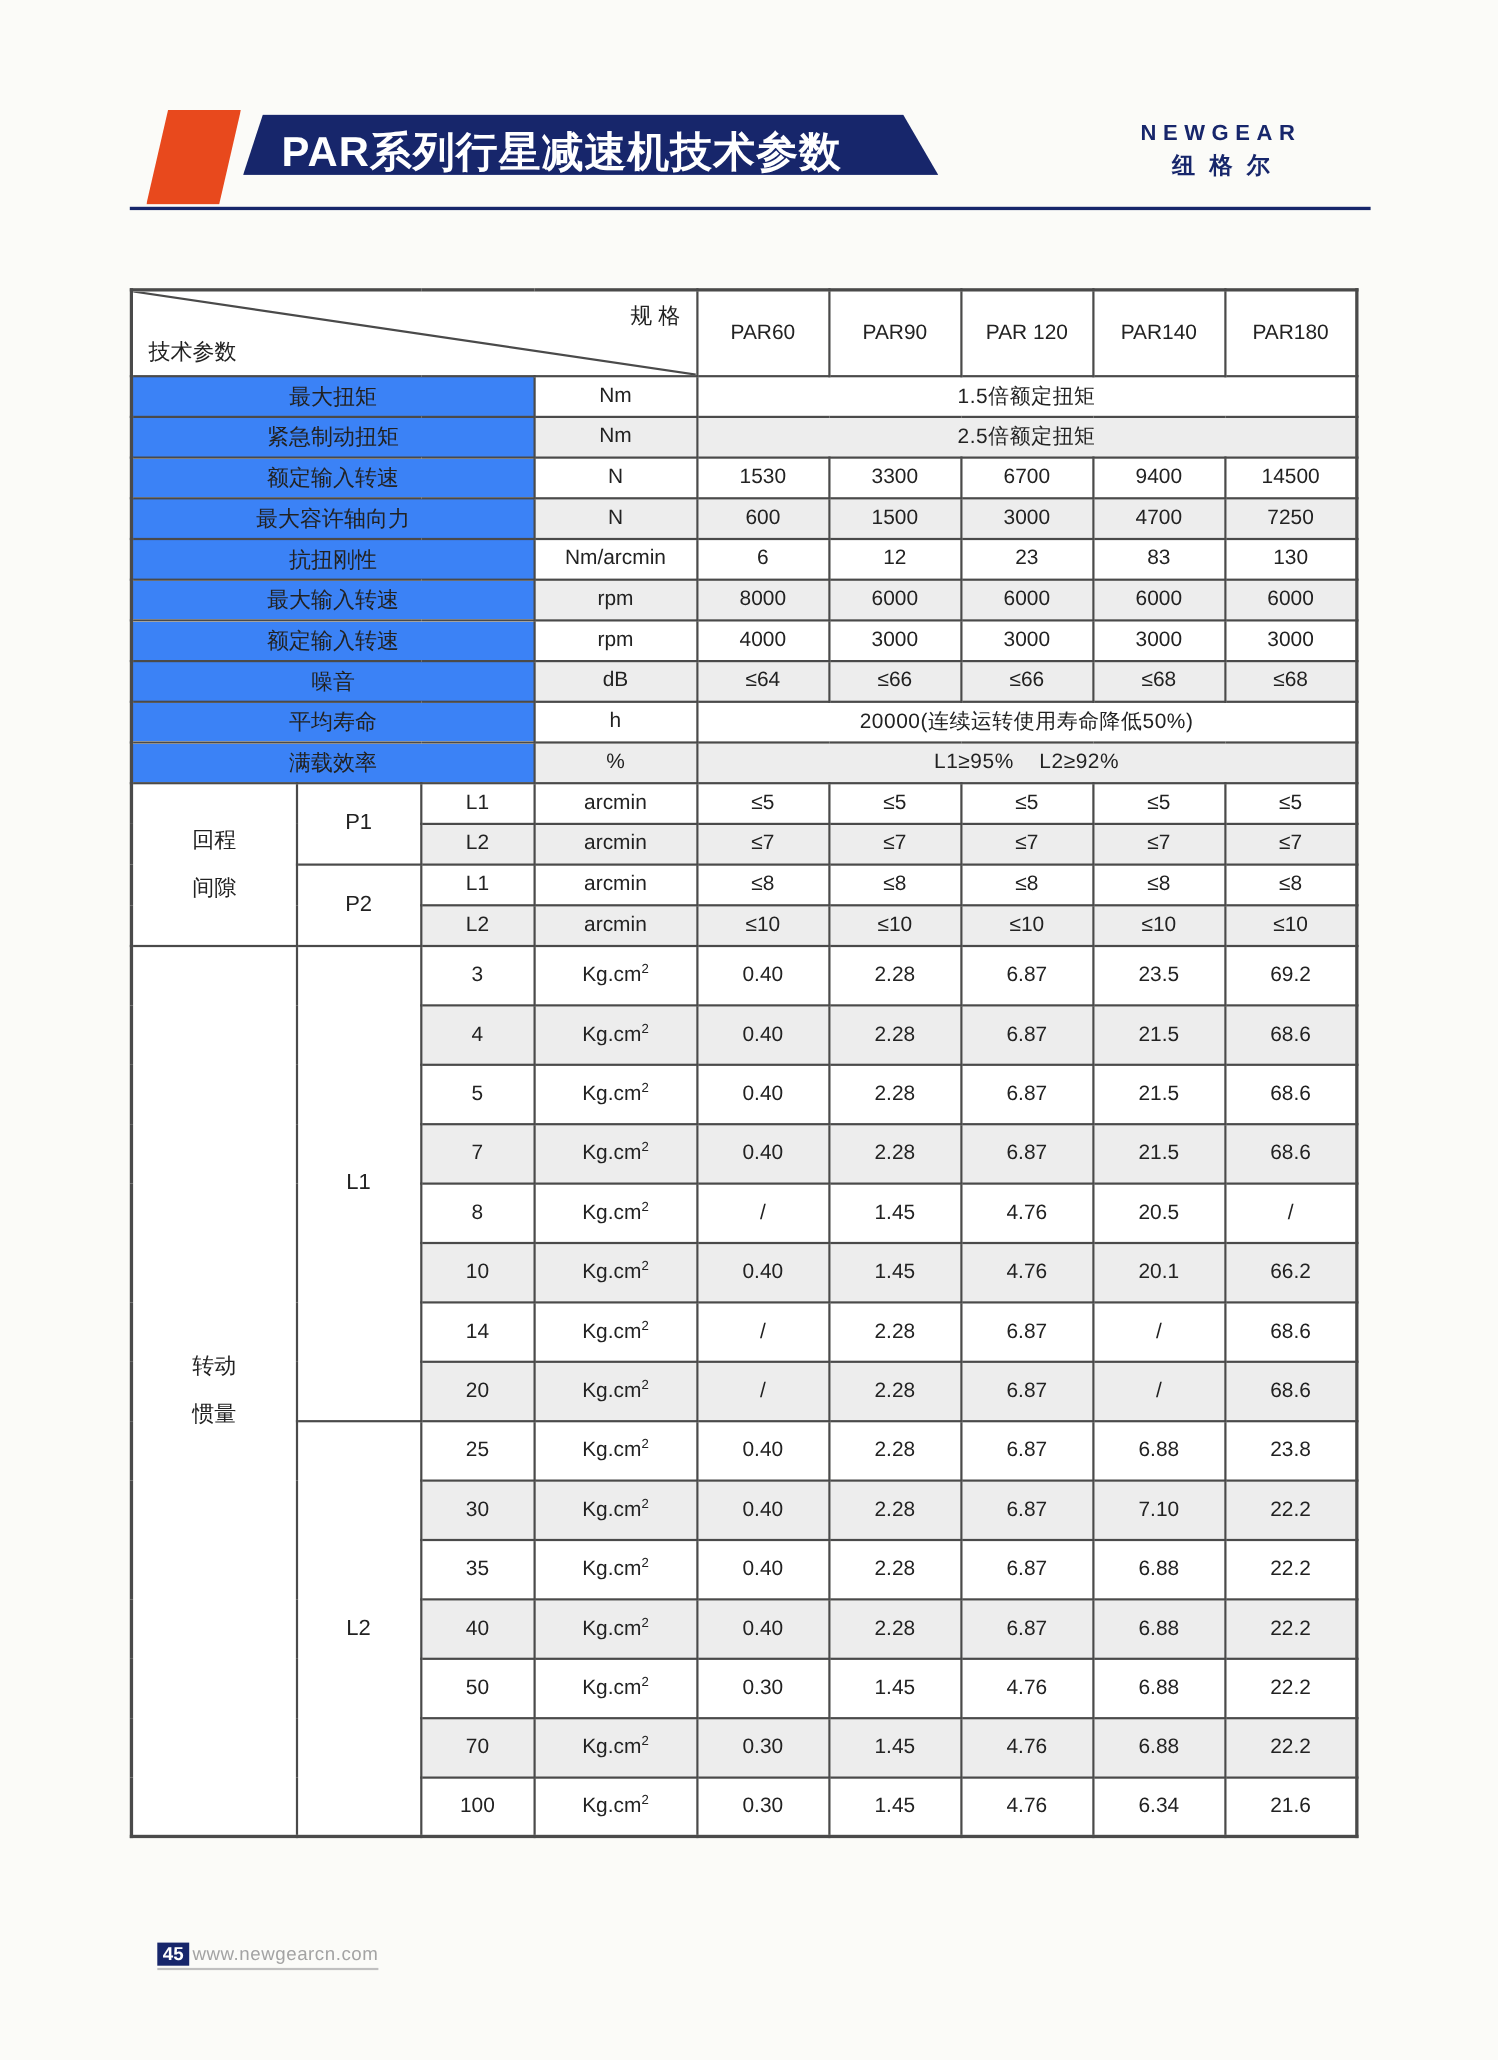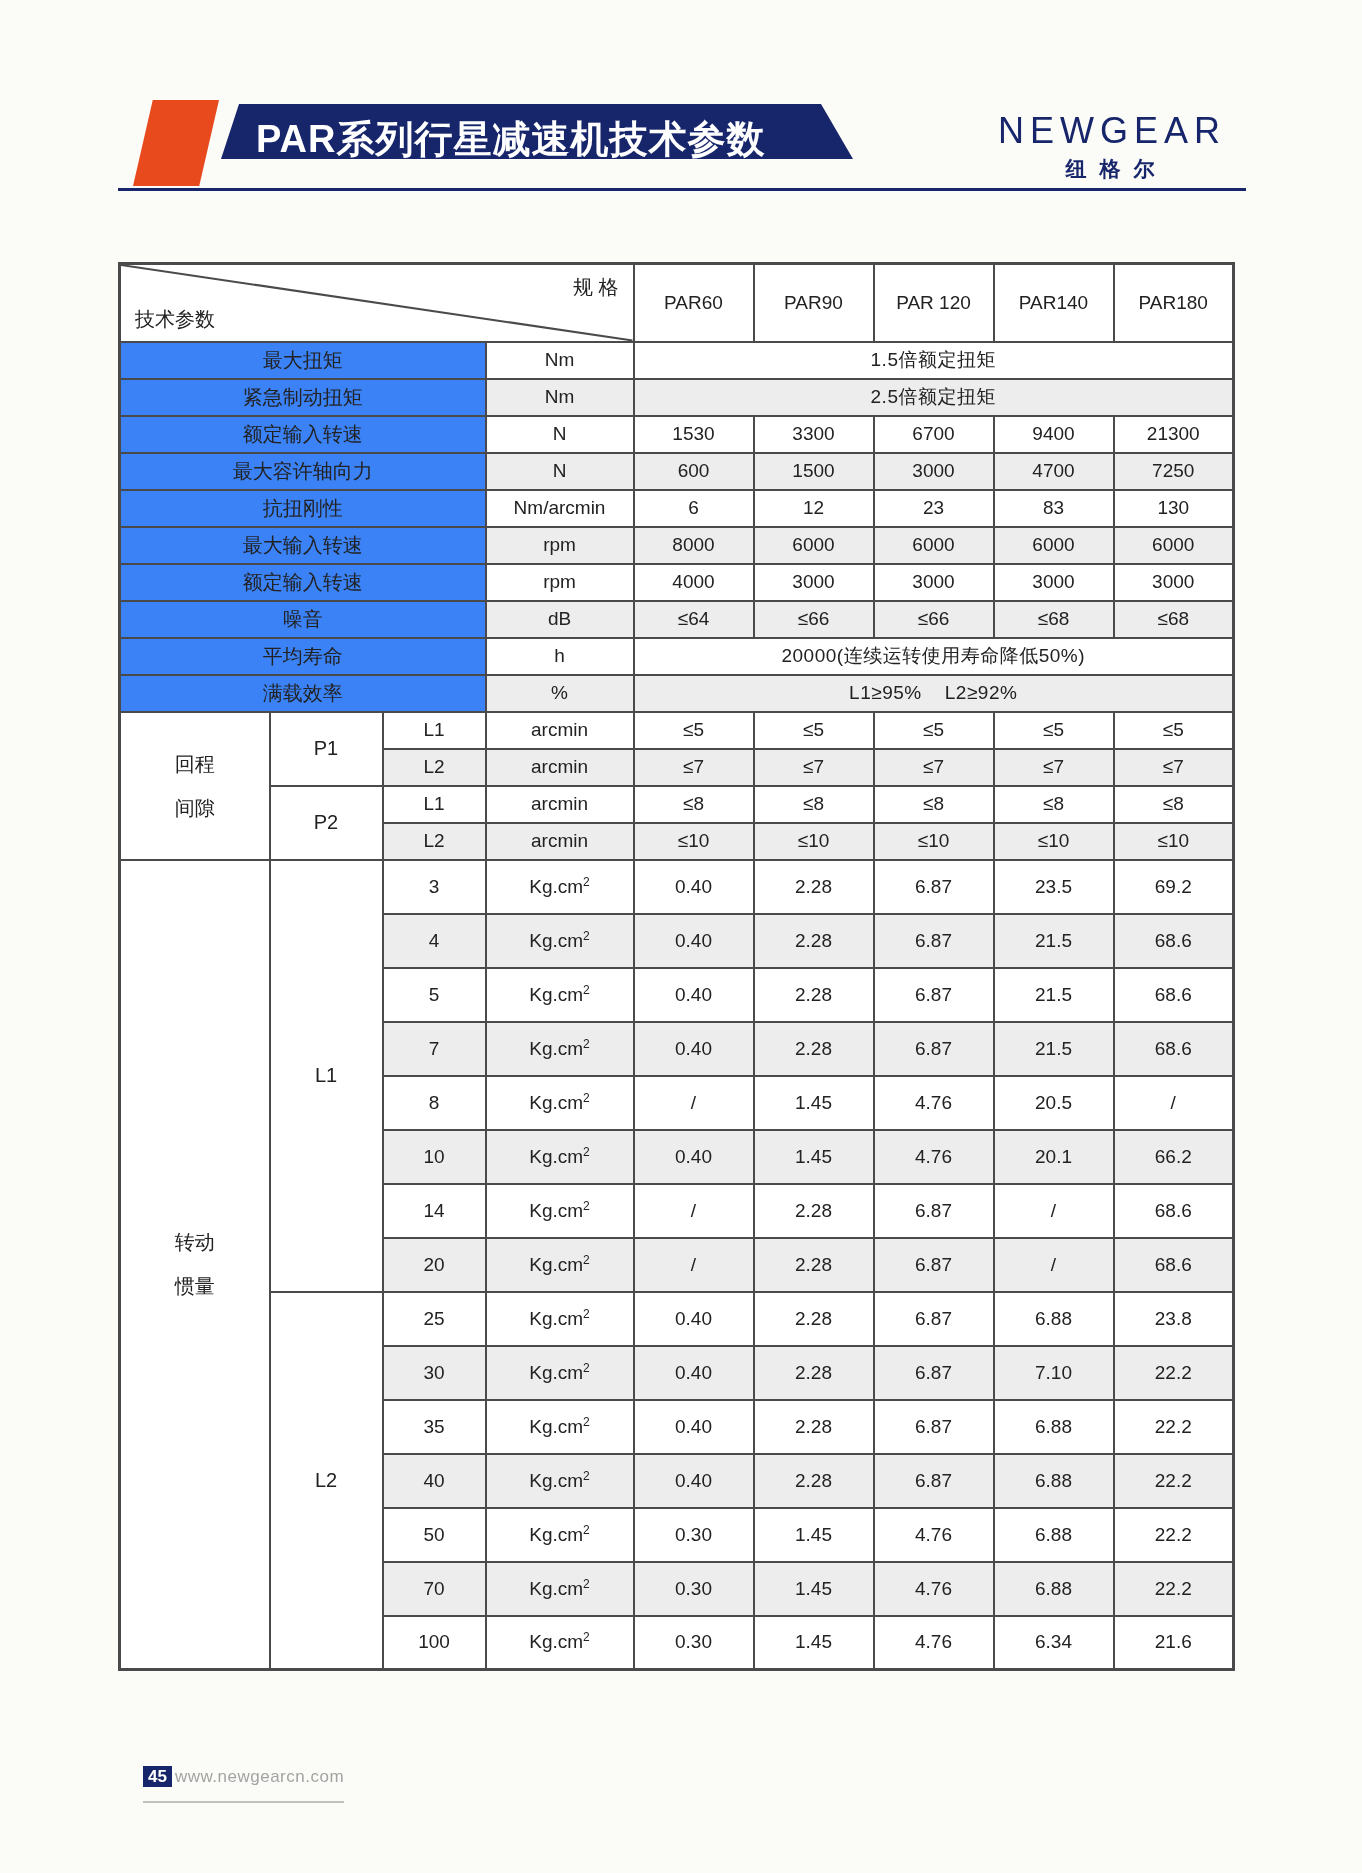--- a/index.html
+++ b/index.html
@@ -13,21 +13,21 @@
 
   
   .orange-shape{position:absolute;left:133px;top:100px;width:86px;height:86px;
     background:var(--orange);clip-path:polygon(23% 0,100% 0,77% 100%,0 100%);}
   .banner{position:absolute;left:220px;top:104px;width:635px;height:55px;
     background:var(--navy);clip-path:polygon(19px 0,601px 0,633px 100%,1px 100%);
     color:#fff;font-size:38px;font-weight:bold;line-height:71px;
     padding-left:36px;box-sizing:border-box;letter-spacing:1px;white-space:nowrap;}
   .header-line{position:absolute;left:118px;top:188px;width:1128px;height:3px;background:var(--navy);}
   .logo{position:absolute;left:998px;top:110px;width:224px;text-align:center;color:var(--navy);}
-  .logo-en{font-size:36px;font-weight:400;letter-spacing:6px;white-space:nowrap;}
+  .logo-en{font-size:20px;font-weight:700;letter-spacing:6px;white-space:nowrap;}
   .logo-cn{font-size:21px;font-weight:900;letter-spacing:13px;text-indent:13px;margin-top:3px;white-space:nowrap;}
 
   
   table.spec{position:absolute;left:118px;top:262px;width:1114px;
     border-collapse:collapse;table-layout:fixed;border:3px solid var(--border);}
   table.spec td{border:2px solid var(--border);text-align:center;vertical-align:middle;
     font-size:19px;color:#222;padding:0;background:#fff;overflow:hidden;}
   tr.r-head{height:78px;}
   tr.r-simple,tr.r-backlash{height:37px;}
   tr.r-inertia{height:54px;}
@@ -40,21 +40,21 @@
   td.corner svg{position:absolute;left:0;top:0;width:100%;height:100%;display:block;}
   .corner-tr{position:absolute;top:9px;right:14px;font-size:20px;color:#222;}
   .corner-bl{position:absolute;bottom:8px;left:14px;font-size:20px;color:#222;}
   .group-line{line-height:1.1;}
   .group .group-line + .group-line{margin-top:22px;}
   td sup{font-size:12px;vertical-align:super;line-height:0;}
   .span-val{letter-spacing:0.5px;}
 
   
   .footer{position:absolute;left:143px;top:1766px;display:inline-flex;align-items:center;
-    border-bottom:2px solid #c0c0c0;padding-bottom:14px;}
+    border-bottom:2px solid #c0c0c0;padding-bottom:2px;}
   .page-badge{background:var(--navy);color:#fff;font-size:17px;font-weight:bold;
     padding:2px 5px;line-height:1;}
   .website{color:#a3a3a3;font-size:17px;margin-left:3px;letter-spacing:0.5px;}
 </style>
 </head>
 <body>
 
 <div class="sheet">
 
   <div class="orange-shape"></div>
@@ -102,21 +102,21 @@
           <td class="unit">Nm</td>
           <td class="val span-val" colspan="5">2.5倍额定扭矩</td>
         </tr>
         <tr class="r-simple">
           <td class="lbl" colspan="3">额定输入转速</td>
           <td class="unit">N</td>
           <td class="val">1530</td>
           <td class="val">3300</td>
           <td class="val">6700</td>
           <td class="val">9400</td>
-          <td class="val">21300</td>
+          <td class="val">14500</td>
         </tr>
         <tr class="r-simple shade">
           <td class="lbl" colspan="3">最大容许轴向力</td>
           <td class="unit">N</td>
           <td class="val">600</td>
           <td class="val">1500</td>
           <td class="val">3000</td>
           <td class="val">4700</td>
           <td class="val">7250</td>
         </tr>

